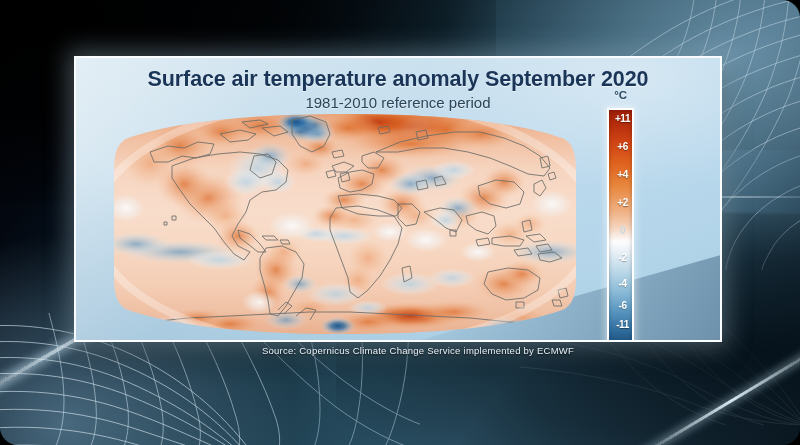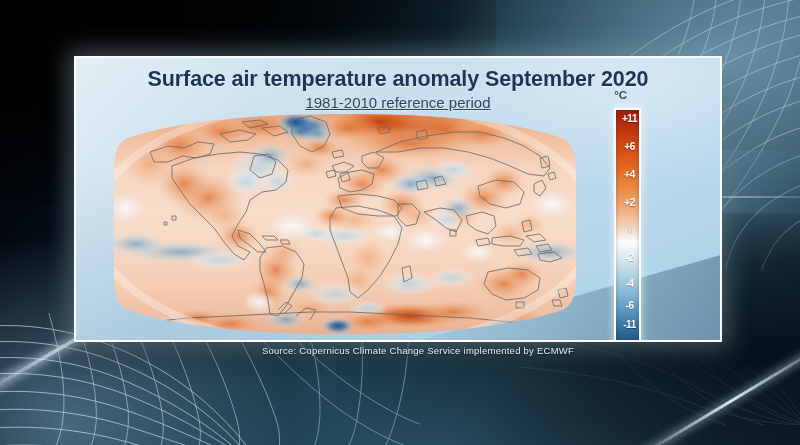--- a/index.html
+++ b/index.html
@@ -1,18 +1,18 @@
 <!DOCTYPE html>
 <html><head>
 <meta charset="utf-8">
 <style>
   html,body{margin:0;padding:0;background:#000;}
   body{width:800px;height:445px;overflow:hidden;font-family:"Liberation Sans",sans-serif;}
 
-  #stage{position:relative;width:800px;height:445px;overflow:hidden;}
+  #stage{position:relative;width:800px;height:445px;overflow:hidden;border-radius:18px;}
 
   
   .bg-base{position:absolute;inset:0;
     background:
       radial-gradient(ellipse 420px 300px at 92% 12%, rgba(150,190,215,.55), rgba(150,190,215,0) 70%),
       radial-gradient(ellipse 320px 260px at 8% 95%, rgba(130,175,205,.50), rgba(130,175,205,0) 72%),
       linear-gradient(128deg,#010306 0%,#030810 16%,#0a1a26 30%,#16313f 44%,#24485a 58%,#2e5468 70%,#213c4c 84%,#101f2a 100%);
   }
   
   .bg-darktl{position:absolute;left:0;top:0;width:62%;height:46%;
@@ -55,21 +55,21 @@
     clip-path:polygon(0% 100%, 100% 8%, 100% 100%);}
 
   
   #title{position:absolute;left:0;right:0;top:9px;text-align:center;
     font-size:21.5px;font-weight:bold;letter-spacing:-.1px;
     color:#1a3558;
     text-shadow:0 1px 0 rgba(255,255,255,.55);
     z-index:6;white-space:nowrap;}
   #subtitle{position:absolute;left:0;right:0;top:36px;text-align:center;
     font-size:15px;color:#2d4558;z-index:6;white-space:nowrap;
-    text-shadow:0 1px 0 rgba(255,255,255,.4);text-decoration:underline;}
+    text-shadow:0 1px 0 rgba(255,255,255,.4);}
 
   
   #map-wrap{position:absolute;left:34px;top:54px;width:470px;height:224px;z-index:4;}
   #map-wrap svg{display:block;width:100%;height:100%;}
 
   
   #cbar{position:absolute;left:531px;top:50px;width:27px;height:224px;z-index:7;}
   #cbar-unit{position:absolute;left:0;top:-19px;width:27px;text-align:center;
     font-size:11.5px;font-weight:bold;color:#2b4a64;letter-spacing:-.3px;
     text-shadow:0 1px 0 rgba(255,255,255,.5);}
@@ -84,21 +84,21 @@
       #e8883f 31%,
       #f0b184 41%,
       #f6d8c4 48%,
       #fdfdfd 53%,
       #e4eef5 58%,
       #bcd8e8 65%,
       #8cbcd8 73%,
       #5a96c0 81%,
       #2f6d9e 89%,
       #1b4b76 95%,
-      #0f3352 100%);margin-left:7px;}
+      #0f3352 100%);}
   #cbar-bar .lbl{position:absolute;left:0;width:27px;text-align:center;
     font-size:10px;font-weight:bold;line-height:1;letter-spacing:-.4px;
     transform:translateY(-50%);}
   #cbar-bar .lbl.w{color:#ffffff;text-shadow:0 1px 1px rgba(0,0,0,.45);}
   #cbar-bar .lbl.d{color:#ffffff;text-shadow:0 1px 1px rgba(0,0,0,.30);}
   #cbar-bar .lbl.g{color:#c9d3d9;text-shadow:0 0 1px rgba(255,255,255,.8);}
 
   
   #source{position:absolute;left:0;right:0;top:345px;text-align:center;
     font-size:9.5px;color:#e8f2f8;letter-spacing:.25px;z-index:9;

